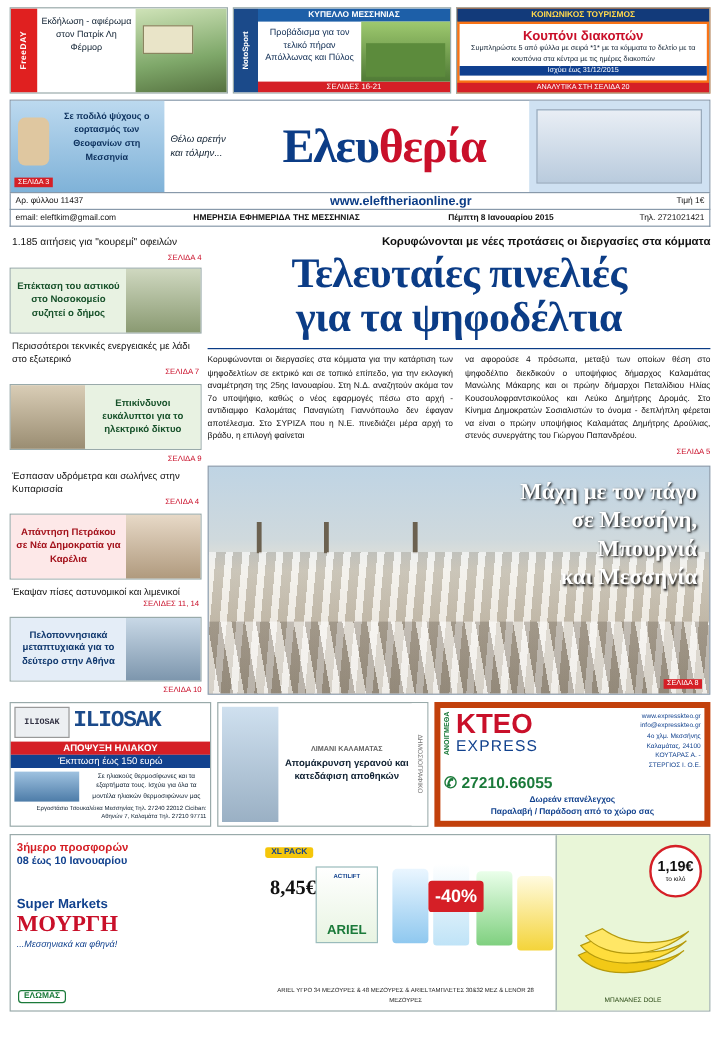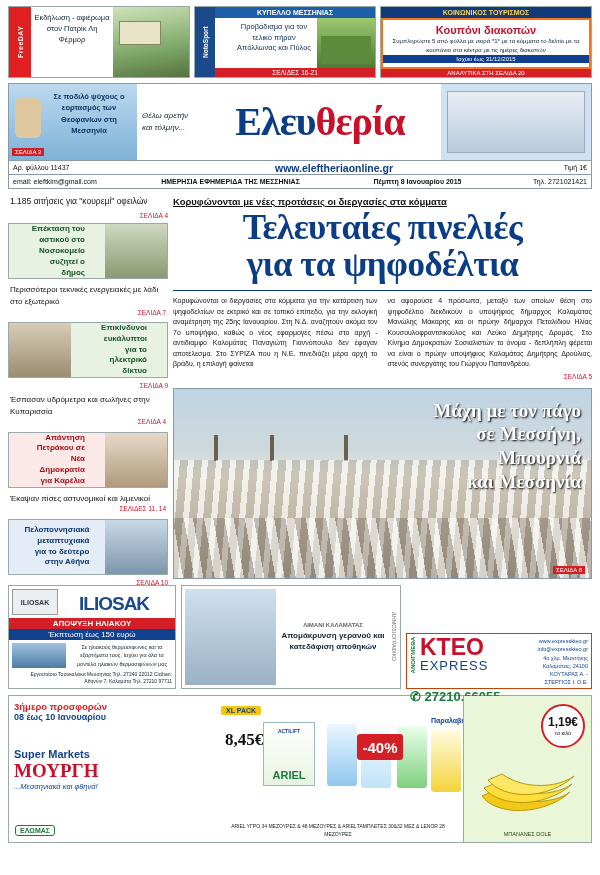--- a/index.html
+++ b/index.html
@@ -24,21 +24,21 @@
   .ad1-txt { width:82px; font-size:7.5px; color:#123; padding:6px 3px; line-height:1.45; text-align:center;}
   .ad1-pic { flex:1; background:linear-gradient(170deg,#cfe3b8,#7fa86a 60%,#55713f); position:relative;}
   .ad1-pic:after{content:""; position:absolute; left:6px; top:14px; width:40px; height:22px;
     background:#e9e4c8; border:1px solid #8a8560;}
   .ad2 { width:182px; display:flex; }
   .ad2-tab { width:20px; background:#1b4a8a; color:#fff; font-size:6.5px; font-weight:bold;
             writing-mode:vertical-rl; transform:rotate(180deg);
             display:flex; align-items:center; justify-content:center;}
   .ad2-main{flex:1; display:flex; flex-direction:column;}
   .ad2-head{background:#1d5fa8; color:#fff; font-size:7px; text-align:center; padding:2px 0; font-weight:bold;}
-  .ad2-row{flex:1; display:flex;padding-left:16px;}
+  .ad2-row{flex:1; display:flex;}
   .ad2-txt{width:86px; font-size:7.5px; padding:4px 3px; line-height:1.4; color:#0d2b52; text-align:center;}
   .ad2-pic{flex:1; background:linear-gradient(#9ec96f,#4f7a35); position:relative;}
   .ad2-pic:before{content:""; position:absolute; inset:18px 4px 4px 4px; background:#5c8b3c;}
   .ad2-foot{background:#d51f26; color:#fff; font-size:6.5px; text-align:center; padding:1px 0;}
   .ad3 { flex:1; display:flex; flex-direction:column; background:#f97316; }
   .ad3-top{background:#123a7a; color:#ffd84d; font-size:7px; text-align:center; padding:2px 0; font-weight:bold;}
   .ad3-mid{flex:1; background:#fff; margin:2px; display:flex; flex-direction:column; align-items:center; justify-content:center;}
   .ad3-title{color:#c9102a; font-size:11px; font-weight:bold;}
   .ad3-sub{font-size:6px; color:#123; text-align:center; line-height:1.35; padding:1px 4px;}
   .ad3-blue{background:#0f3f8f; color:#fff; font-size:6px; text-align:center; padding:1px 0;}
@@ -67,68 +67,68 @@
   .mh-line2 .c{flex:1; text-align:center;}
   .mh-line2 .b{font-weight:bold;}
 
   
   .body { display:flex; gap:5px; margin-top:5px; height:385px; }
   .col-left { width:160px; display:flex; flex-direction:column; gap:4px; }
   .brief { font-size:8.5px; color:#111; line-height:1.45; padding:1px 2px;}
   .pg { color:#c9102a; font-size:6.5px; text-align:right; }
   .lnews { border:1px solid #9aa; display:flex; height:56px; background:#fff;}
   .lnews .txt{ width:96px; background:#e8f2e2; color:#17512a; font-size:8px; font-weight:bold;
-      padding:20px; line-height:1.35; text-align:right; display:flex; align-items:center; justify-content:center;}
+      padding:4px; line-height:1.35; text-align:center; display:flex; align-items:center; justify-content:center;}
   .lnews .img{ flex:1; }
   .g1{background:linear-gradient(#cfd8c0,#8a9a72);}
   .g3{background:linear-gradient(#d9cdb6,#9a8d72);}
   .g4{background:linear-gradient(#c8d8e6,#7d96ad);}
   .g5{background:linear-gradient(#e7d9c7,#b09a7e);}
   .lnews.blue .txt{background:#e4edf7; color:#10386e;}
   .lnews.red .txt{background:#fde8e8; color:#a3111b;}
 
   .col-right{ flex:1; display:flex; flex-direction:column; }
-  .kicker{ text-align:left; font-size:9.5px; font-weight:bold; color:#111; padding:2px 0 3px;text-decoration:underline;}
+  .kicker{ text-align:right; font-size:9.5px; font-weight:bold; color:#111; padding:2px 0 3px;}
   .headline{ text-align:center; font-family:"Liberation Serif", serif; font-weight:bold;
       color:#0b3c86; font-size:35px; line-height:1.05; letter-spacing:-.5px; }
   .hr-blue{height:2px; background:#0b3c86; margin:6px 0 5px;}
   .lead{ display:flex; gap:10px; font-size:7px; line-height:1.5; color:#111; text-align:justify;}
   .lead p{margin:0; flex:1;}
   .lead .pg{display:block; margin-top:2px;}
   .bigphoto{ position:relative; margin-top:6px; height:205px; border:1px solid #8899aa; overflow:hidden;
       background:linear-gradient(#bfd4e4 0%, #cfd9dd 32%, #e7e3d7 46%, #d8cfbe 70%, #bdb3a0 100%);}
   .bigphoto .ridges{position:absolute; left:0; right:0; bottom:0; height:118px;
       background:repeating-linear-gradient(95deg, rgba(255,255,255,.55) 0 6px, rgba(120,110,95,.25) 6px 14px);}
   .bigphoto .ridges2{position:absolute; left:0; right:0; bottom:0; height:60px;
       background:repeating-linear-gradient(80deg, rgba(255,255,255,.5) 0 9px, rgba(90,80,70,.3) 9px 20px);}
   .bigphoto .tree{position:absolute; top:46px; width:4px; height:26px; background:#6b6150;}
   .ovl{ position:absolute; right:10px; top:10px; text-align:right; font-family:"Liberation Serif", serif;
       font-weight:bold; color:#fff; font-size:19px; line-height:1.25; text-shadow:1px 1px 2px #000;}
   .photo-tab{position:absolute; right:6px; bottom:4px; background:#d51f26; color:#fff; font-size:6px; padding:1px 3px;}
 
   
   .midads{display:flex; gap:5px; margin-top:6px; height:104px;}
   .ad-a{width:168px; border:1px solid #9aa; display:flex; flex-direction:column;}
-  .ad-a .brandrow{display:flex; align-items:flex-end; gap:21px; padding:3px;}
+  .ad-a .brandrow{display:flex; align-items:flex-start; gap:3px; padding:3px;font-family:Liberation Mono, monospace;}
   .ad-a .sq{width:46px; height:26px; border:1px solid #999; background:#eceff2; font-size:7px;
       display:flex; align-items:center; justify-content:center; font-weight:bold; color:#334;}
   .ad-a .logo{font-size:19px; font-weight:bold; color:#c9102a; letter-spacing:-1px;}
   .ad-a .logo span{color:#1b4a8a;}
   .ad-a .redbar{background:#d51f26; color:#fff; text-align:center; font-size:8px; font-weight:bold; padding:1px 0;}
   .ad-a .bluebar{background:#12428e; color:#fff; text-align:center; font-size:8px; padding:1px 0;}
   .ad-a .row2{flex:1; display:flex;}
   .ad-a .panel{width:54px; background:linear-gradient(#9fc2e0,#4d7ca8); margin:3px;}
   .ad-a .small{flex:1; font-size:5.5px; line-height:1.5; color:#123; padding:3px 2px; text-align:center;}
   .ad-b{flex:1; border:1px solid #9aa; position:relative; display:flex;}
   .ad-b .pic{flex:1; background:linear-gradient(#cfe0ef,#9ab0c4); margin:3px;}
   .ad-b .cap{width:108px; font-size:8px; font-weight:bold; color:#123; text-align:center;
       display:flex; align-items:center; justify-content:center; line-height:1.45; padding:2px;}
   .ad-b .side{width:13px; background:#fff; font-size:5.5px; writing-mode:vertical-rl; color:#777;
       display:flex; align-items:center; justify-content:center;}
-  .ad-c{width:186px; border:1px solid #c2410c; display:flex; flex-direction:column; padding:3px;margin-top:48px;}
+  .ad-c{width:230px; border:5px solid #c2410c; display:flex; flex-direction:column; padding:3px;}
   .ad-c .top{display:flex; align-items:flex-start; gap:4px;}
   .ad-c .anoigme{font-size:6px; color:#1b7a3a; writing-mode:vertical-rl; transform:rotate(180deg); font-weight:bold;}
   .ad-c .kteo{font-size:23px; font-weight:bold; color:#c9102a; line-height:.92;}
   .ad-c .express{font-size:13px; font-weight:normal; color:#12428e; letter-spacing:1px;}
   .ad-c .info{font-size:5.5px; color:#12428e; line-height:1.5; text-align:right; flex:1;}
   .ad-c .phone{color:#1b7a3a; font-weight:bold; font-size:13px; margin-top:2px;}
   .ad-c .bottom{font-size:7px; color:#12428e; font-weight:bold; text-align:center; line-height:1.5; margin-top:2px;}
 
   
   .bottomad{margin-top:6px; height:148px; border:1px solid #9aa; display:flex; background:#fff;}

